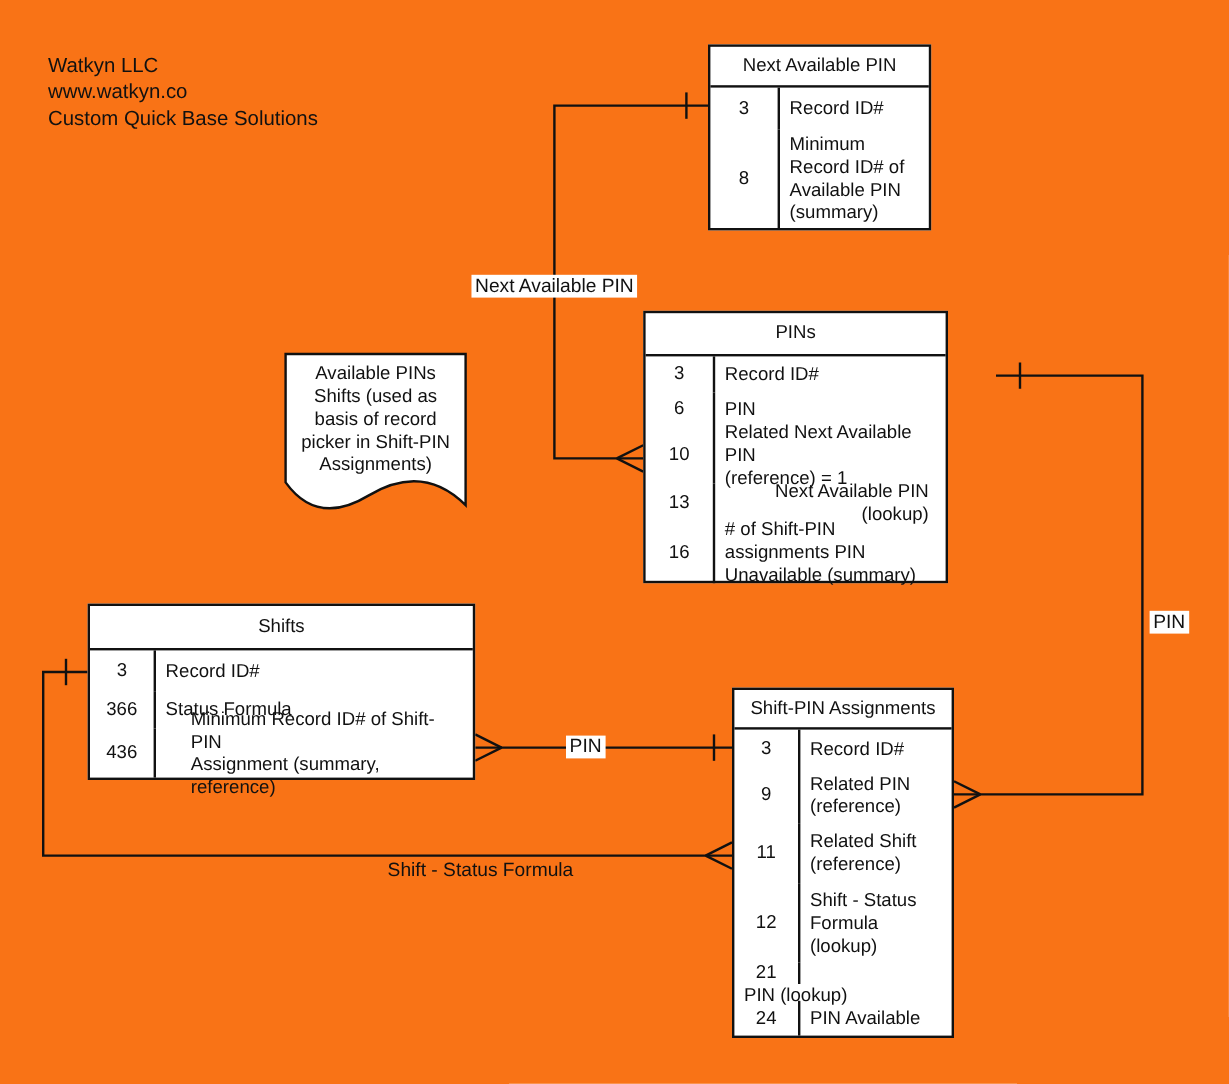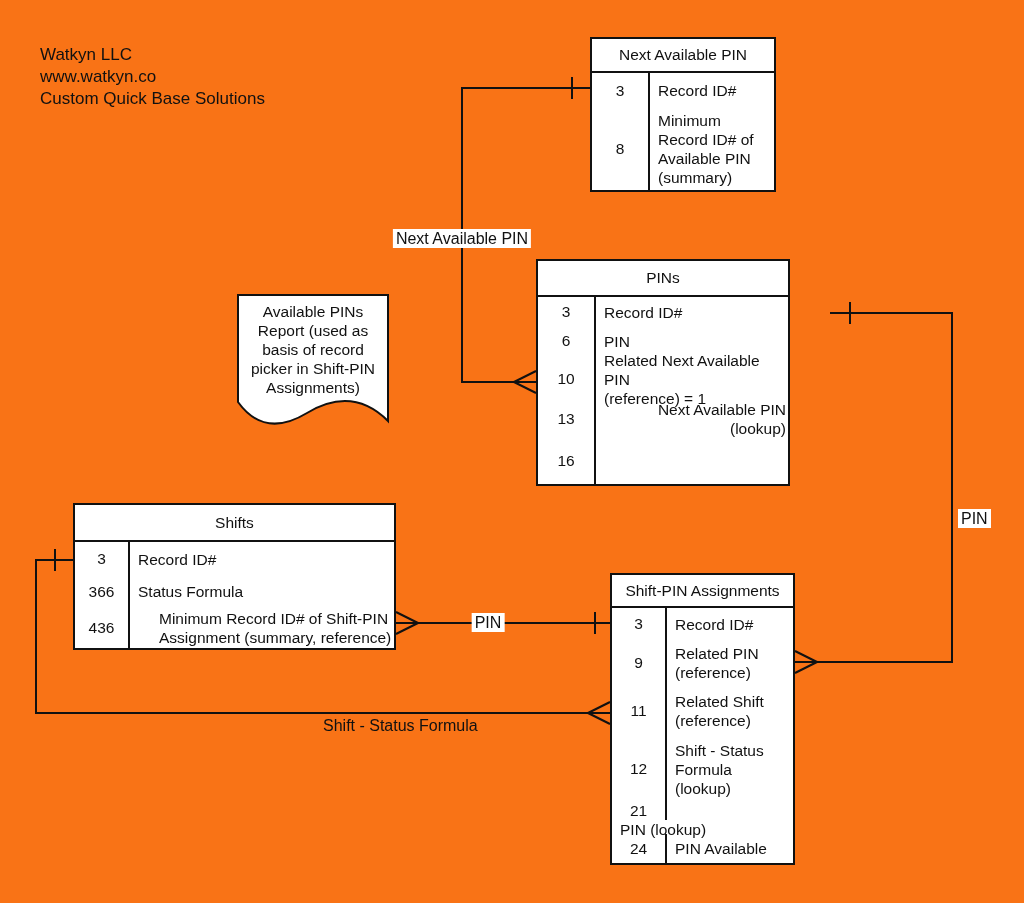--- a/index.html
+++ b/index.html
@@ -34,21 +34,21 @@
     display: flex; align-items: center; justify-content: center;
   }
   .erd-row { display: flex; box-sizing: border-box; }
   .erd-id {
     flex-shrink: 0; box-sizing: border-box;
     border-right: 2px solid #111111;
     display: flex; align-items: center; justify-content: center;
   }
   .erd-name {
     flex: 1; display: flex; align-items: center;
-    padding-left: 8px; padding-right: 2px;
+    padding-left: 8px; padding-right: 14px;
     white-space: pre-line; line-height: 19px;
   }
 
   
   .note-text {
     position: absolute; left: 238px; top: 302px; width: 150px; z-index: 2;
     text-align: center; font-size: 15.5px; line-height: 19px;
     white-space: pre-line;
   }
 
@@ -89,21 +89,21 @@
     <path class="doc-shape" d="M238,295 H388 V421 C364,397 337,395 307,413 C279,430 256,427 238,402 Z"></path>
   </svg>
 
   <div class="branding">
     <div>Watkyn LLC</div>
     <div>www.watkyn.co</div>
     <div>Custom Quick Base Solutions</div>
   </div>
 
   <div class="note-text">Available PINs
-Report (used as
+Shifts (used as
 basis of record
 picker in Shift-PIN
 Assignments)</div>
 
   <div class="erd-table" style="left:590px; top:37px; width:186px; height:155px;">
     <div class="erd-header" style="height:34px;">Next Available PIN</div>
     <div class="erd-row" style="height:35px;">
       <div class="erd-id" style="width:58px;">3</div>
       <div class="erd-name">Record ID#</div>
     </div>
@@ -130,20 +130,22 @@
       <div class="erd-id" style="width:58px;">10</div>
       <div class="erd-name">Related Next Available PIN
 (reference) = 1</div>
     </div>
     <div class="erd-row" style="height:32px;text-align:right;">
       <div class="erd-id" style="width:58px;">13</div>
       <div class="erd-name">Next Available PIN (lookup)</div>
     </div>
     <div class="erd-row" style="height:51px;">
       <div class="erd-id" style="width:58px;">16</div>
+      <div class="erd-name"># of Shift-PIN assignments PIN
+Unavailable (summary)</div>
     </div>
   </div>
 
   <div class="erd-table" style="left:73px; top:503px; width:323px; height:147px;">
     <div class="erd-header" style="height:37px;">Shifts</div>
     <div class="erd-row" style="height:34px;">
       <div class="erd-id" style="width:55px;">3</div>
       <div class="erd-name">Record ID#</div>
     </div>
     <div class="erd-row" style="height:31px;">

